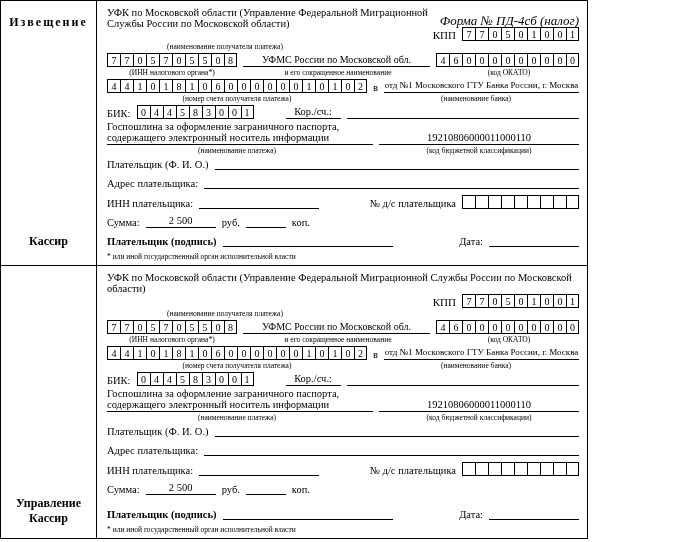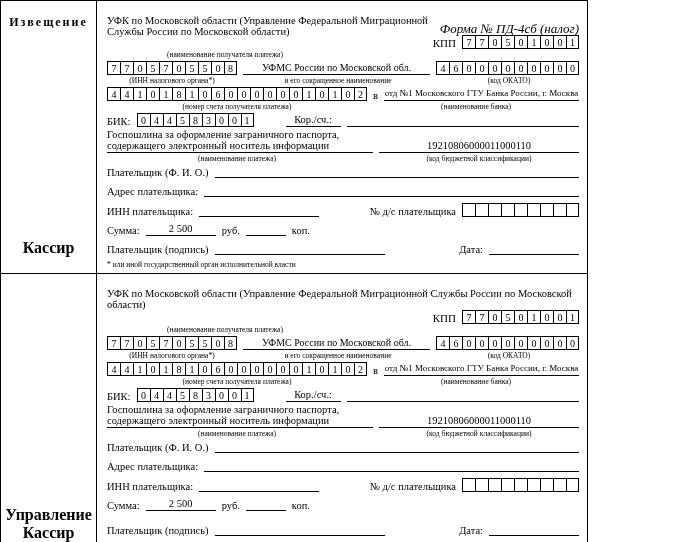--- a/index.html
+++ b/index.html
@@ -1,30 +1,30 @@
 <!DOCTYPE html>
 <html><head>
 <meta charset="utf-8">
 <style>
   html,body{margin:0;padding:0;background:#fff;font-family:"Times New Roman",serif;color:#000}
   .sheet{width:588px;border:1.5px solid #000;box-sizing:border-box}
   .half{display:flex;border-bottom:1.5px solid #000}
   .half:last-child{border-bottom:none}
   .side{width:150px;border-right:1.5px solid #000;display:flex;flex-direction:column;justify-content:center;align-items:center;padding:8px 4px;box-sizing:border-box}
   .side .top{flex:1;display:flex;align-items:flex-start;justify-content:center;width:100%;padding-top:6px;font-weight:bold;letter-spacing:2px;font-size:12px;text-align:center}
-  .side .bottom{flex:0;font-weight:bold;font-size:16px;padding-bottom:8px;text-align:center}
-  .main{flex:1;padding:14px 8px 4px 10px;box-sizing:border-box;font-size:10.5px;display:flex;flex-direction:column;gap:2px}
+  .side .bottom{flex:0;font-weight:bold;font-size:12px;padding-bottom:8px;text-align:center}
+  .main{flex:1;padding:6px 8px 4px 10px;box-sizing:border-box;font-size:10.5px;display:flex;flex-direction:column;gap:2px}
   .row{display:flex;align-items:flex-end;gap:6px}
   .boxes{display:flex}
   .boxes span{border:1px solid #000;border-right:none;width:13px;height:14px;display:flex;align-items:center;justify-content:center;font-size:10px;box-sizing:border-box}
   .boxes span:last-child{border-right:1px solid #000}
   .uline{border-bottom:1px solid #000;height:12px;display:inline-block}
   .grow{flex:1}
   .tiny{font-size:7.5px;text-align:center;margin-top:-1px}
-  .bold{font-weight:normal}
+  .bold{font-weight:bold}
   .italic{}
   .topright{font-style:italic;font-size:13px;text-align:right}
   .kpp-label{font-size:11px;margin-left:8px}
 </style>
 </head>
 <body>
 
 <div class="sheet">
 
   <div class="half">

